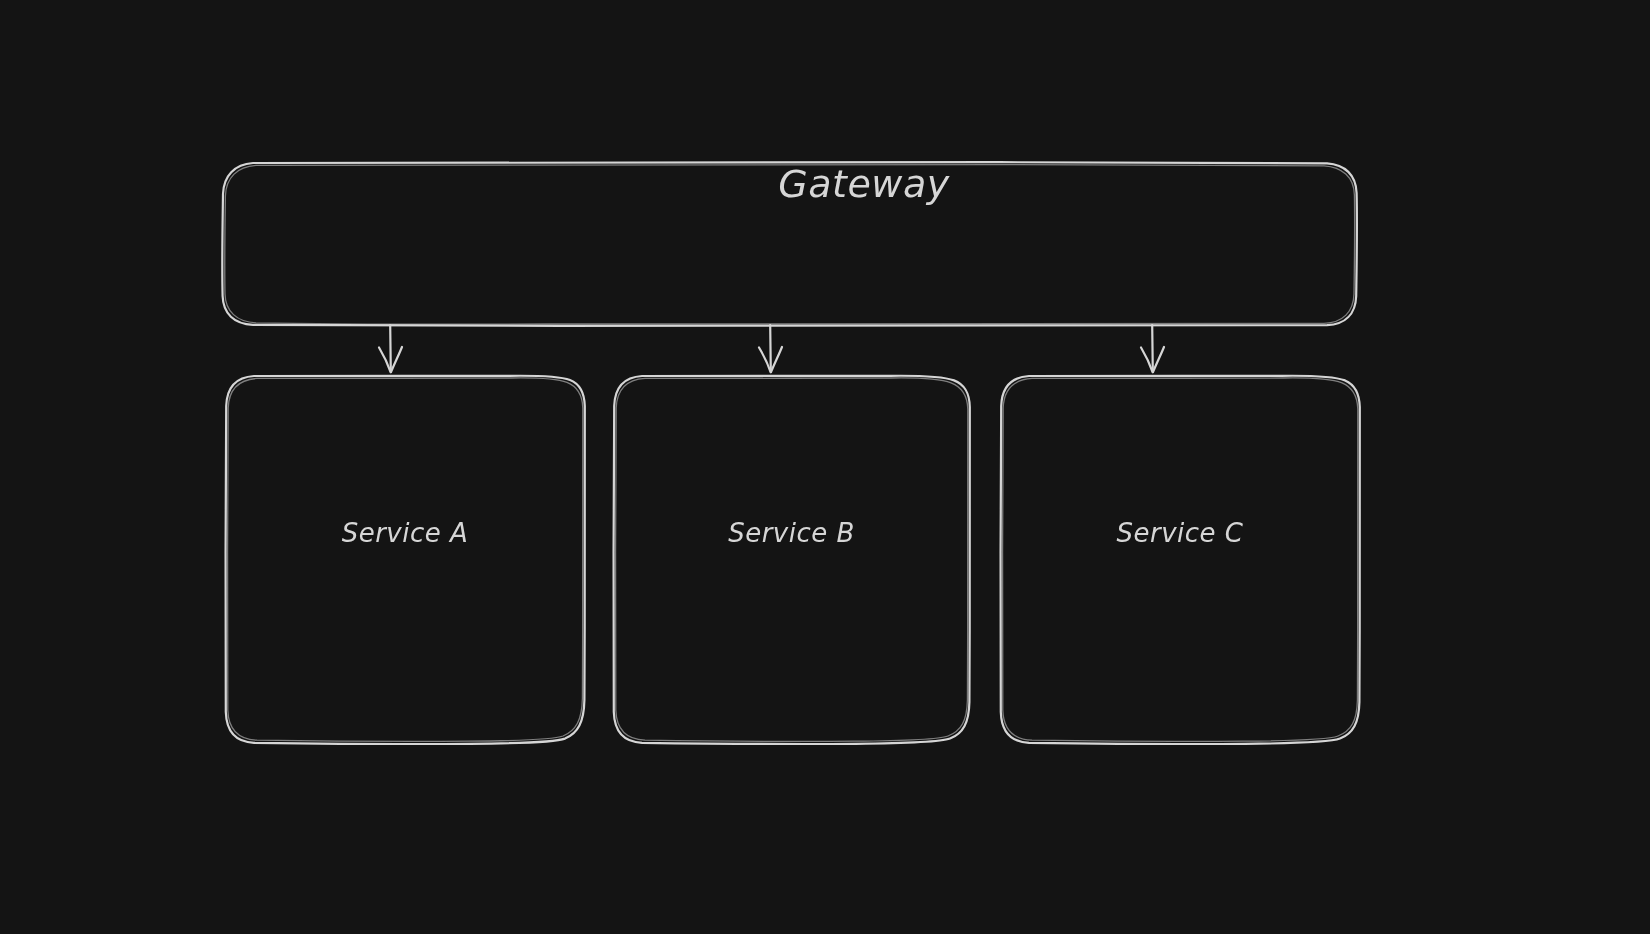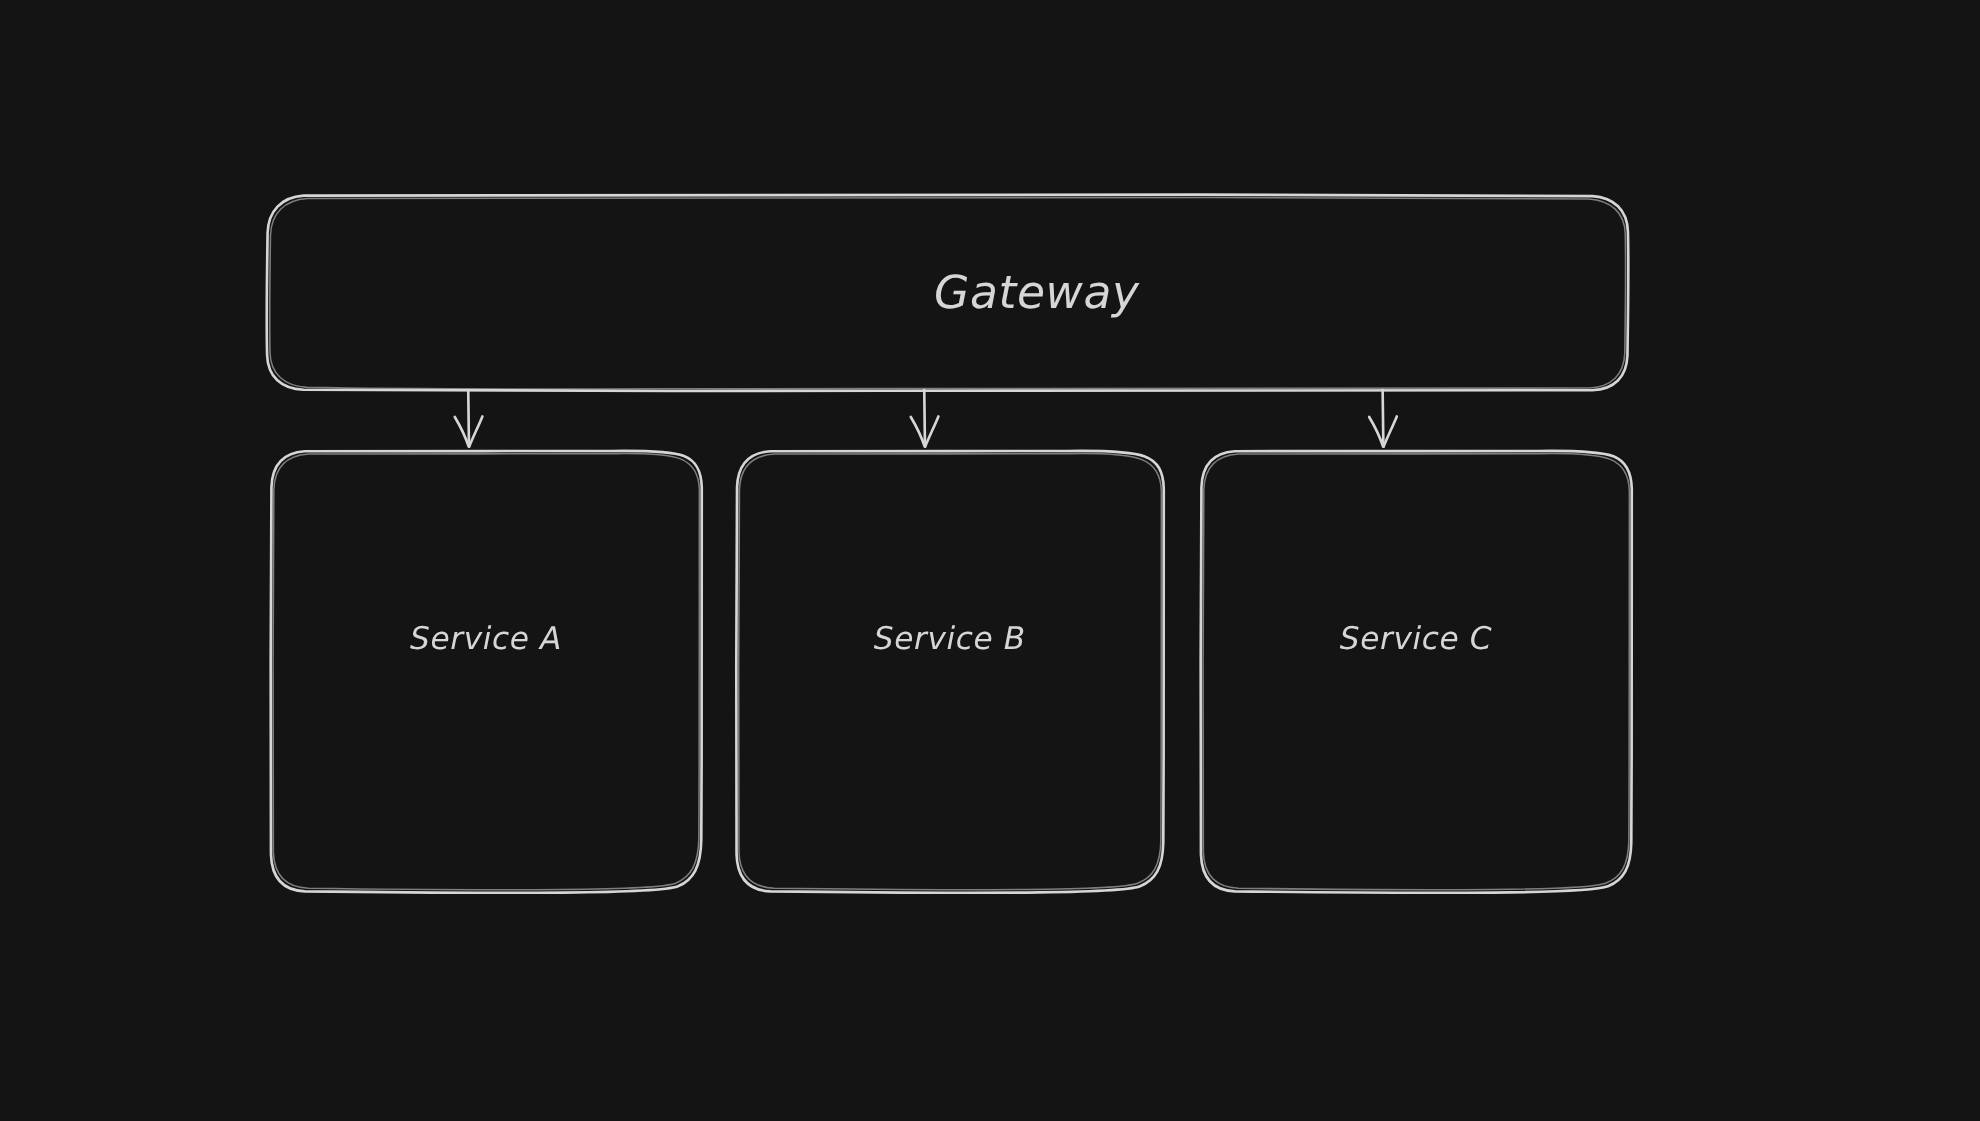--- a/index.html
+++ b/index.html
@@ -35,21 +35,21 @@
     font-weight: 400;
     letter-spacing: 0.5px;
     white-space: nowrap;
     user-select: none;
   }
   #node-gateway {
     left: 222px;
     top: 162px;
     width: 1284px;
     height: 164px;
-    align-items: center;
+    align-items: flex-start;
   }
   #node-gateway .node-label {
     font-size: 38px;
   }
   .node-service {
     top: 375px;
     height: 370px;
     align-items: flex-start;
   }
   .node-service .node-label {

